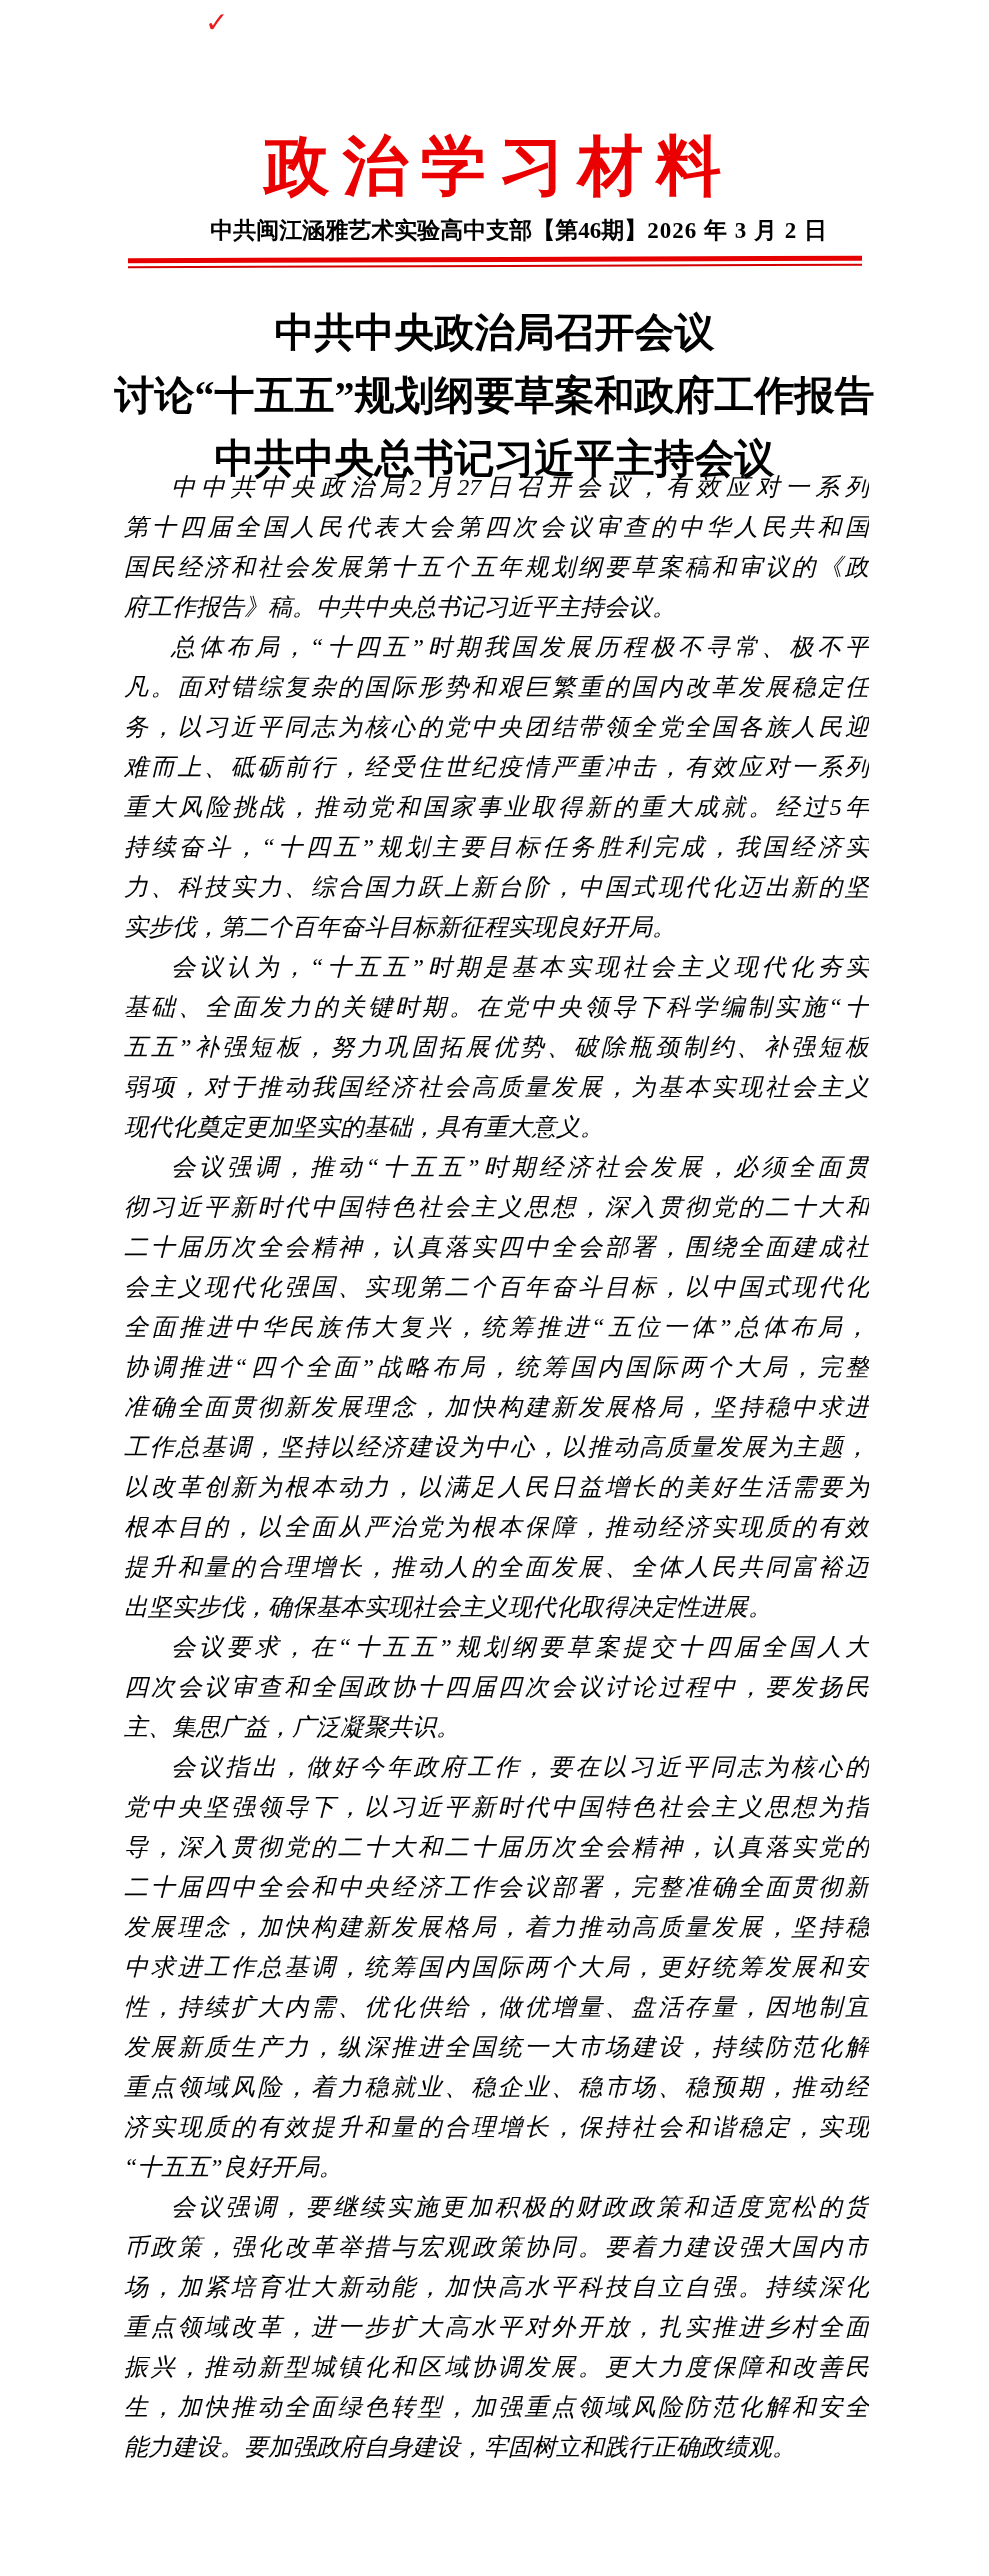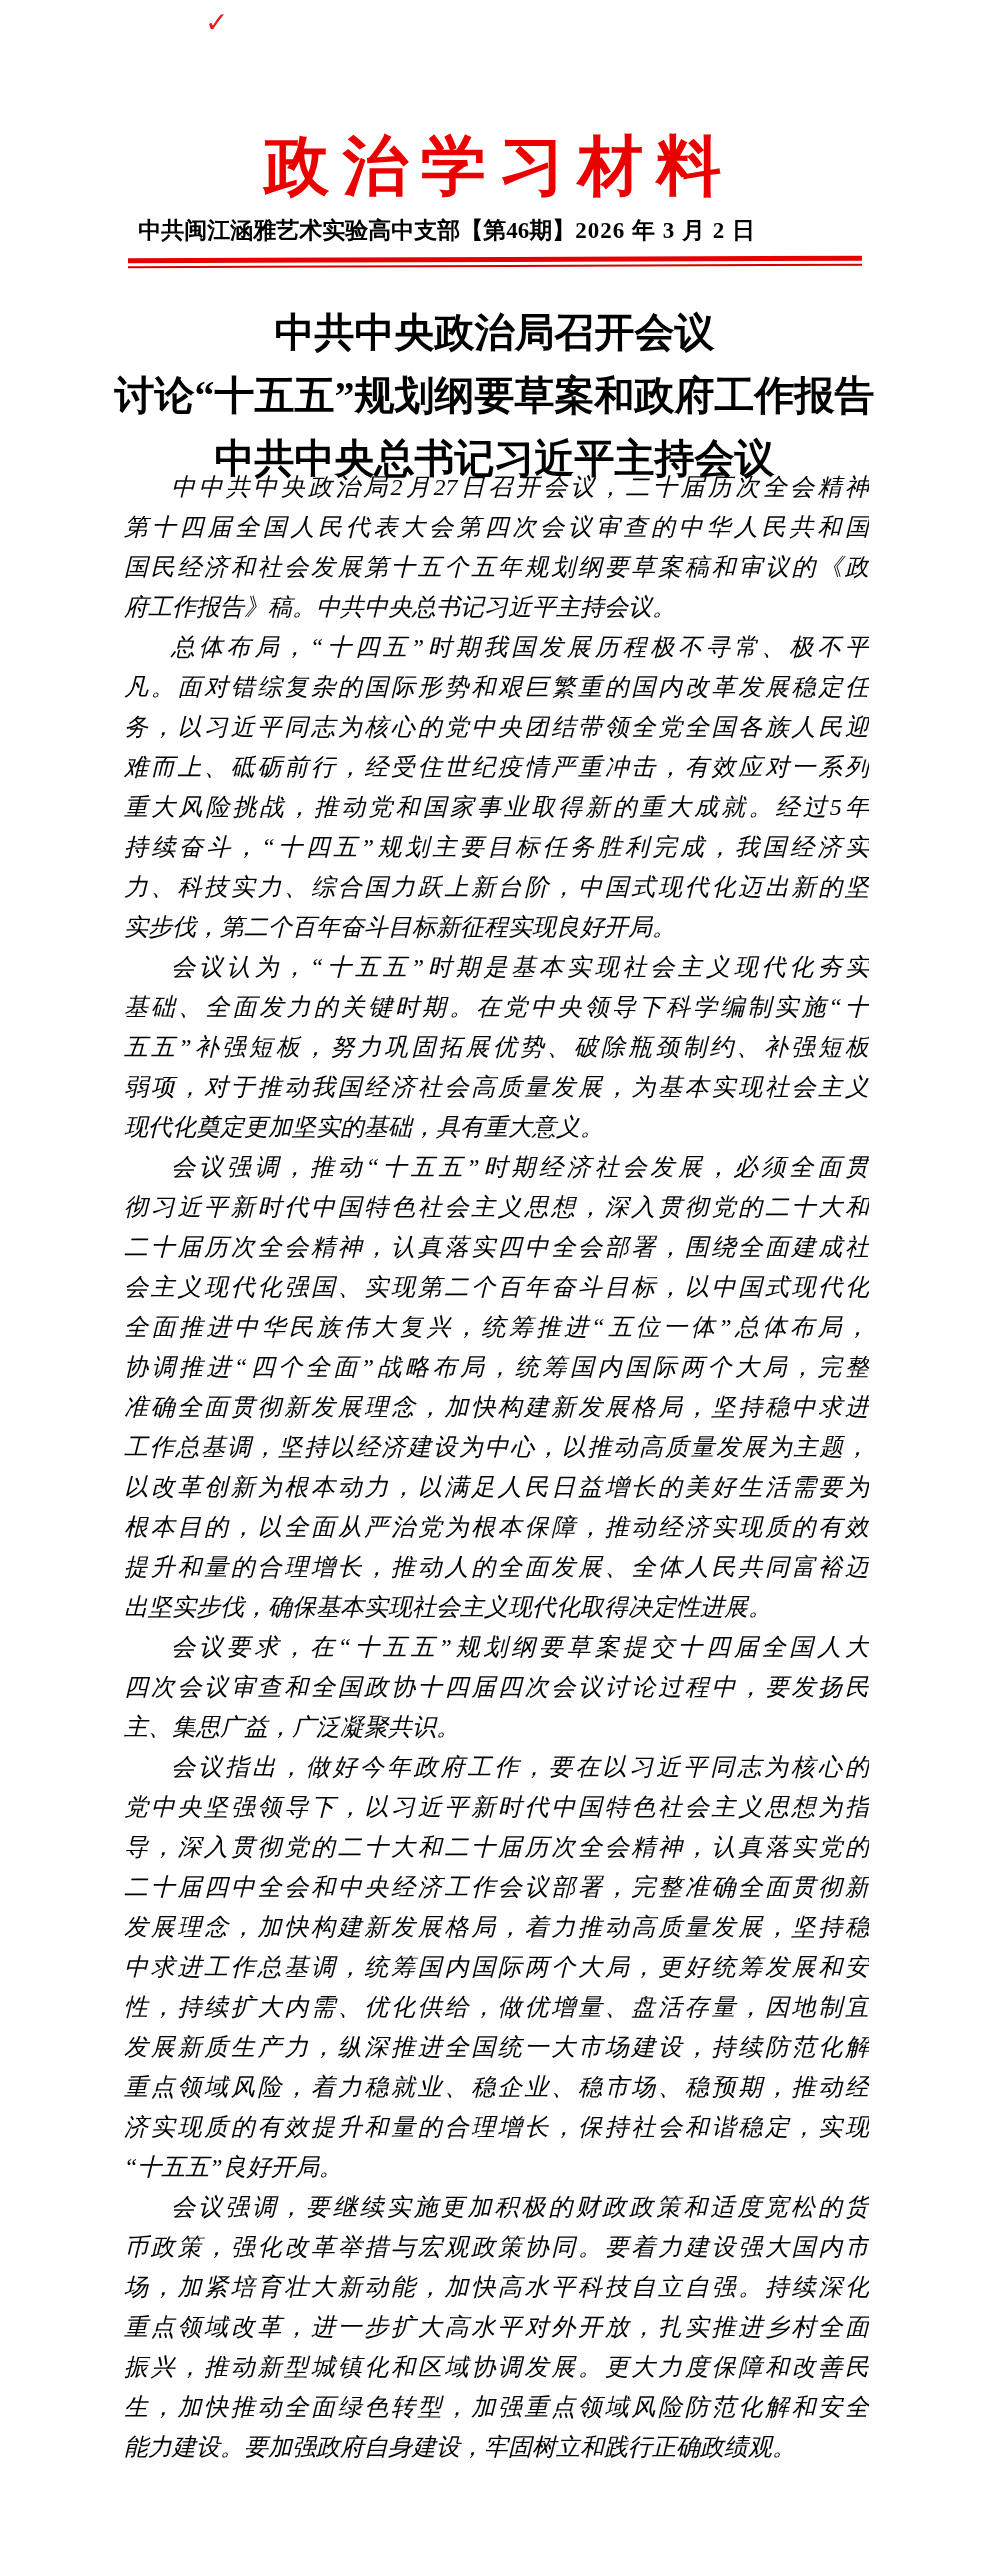--- a/index.html
+++ b/index.html
@@ -34,21 +34,21 @@
     padding-left:10px;
     box-sizing:border-box;
     color:#ea0000;
   }
   .header-row{
     position:absolute;
     top:218px;
     left:131px;
     width:726px;
     display:flex;
-    justify-content:flex-start;
+    justify-content:flex-end;
     align-items:baseline;
     font-size:23px;
     font-weight:bold;
     line-height:26px;
   }
   .header-issuer{padding-left:7.2px;}
   .header-date{padding-right:29px;letter-spacing:1px;}
   .rule-box{
     position:absolute;
     left:128px;
@@ -108,21 +108,21 @@
   </div>
 
   <div class="article-title">
       <div>中共中央政治局召开会议</div>
       <div>讨论“十五五”规划纲要草案和政府工作报告</div>
       <div>中共中央总书记习近平主持会议</div>
     </div>
 
   <div class="body-text">
       <div>
-        <div class="line first">中中共中央政治局2月27日召开会议，二十届历次全会精神</div>
+        <div class="line first">中中共中央政治局2月27日召开会议，有效应对一系列</div>
         <div class="line">第十四届全国人民代表大会第四次会议审查的中华人民共和国</div>
         <div class="line">国民经济和社会发展第十五个五年规划纲要草案稿和审议的《政</div>
         <div class="line last">府工作报告》稿。中共中央总书记习近平主持会议。</div>
       </div>
       <div>
         <div class="line first">总体布局，“十四五”时期我国发展历程极不寻常、极不平</div>
         <div class="line">凡。面对错综复杂的国际形势和艰巨繁重的国内改革发展稳定任</div>
         <div class="line">务，以习近平同志为核心的党中央团结带领全党全国各族人民迎</div>
         <div class="line">难而上、砥砺前行，经受住世纪疫情严重冲击，有效应对一系列</div>
         <div class="line">重大风险挑战，推动党和国家事业取得新的重大成就。经过5年</div>

